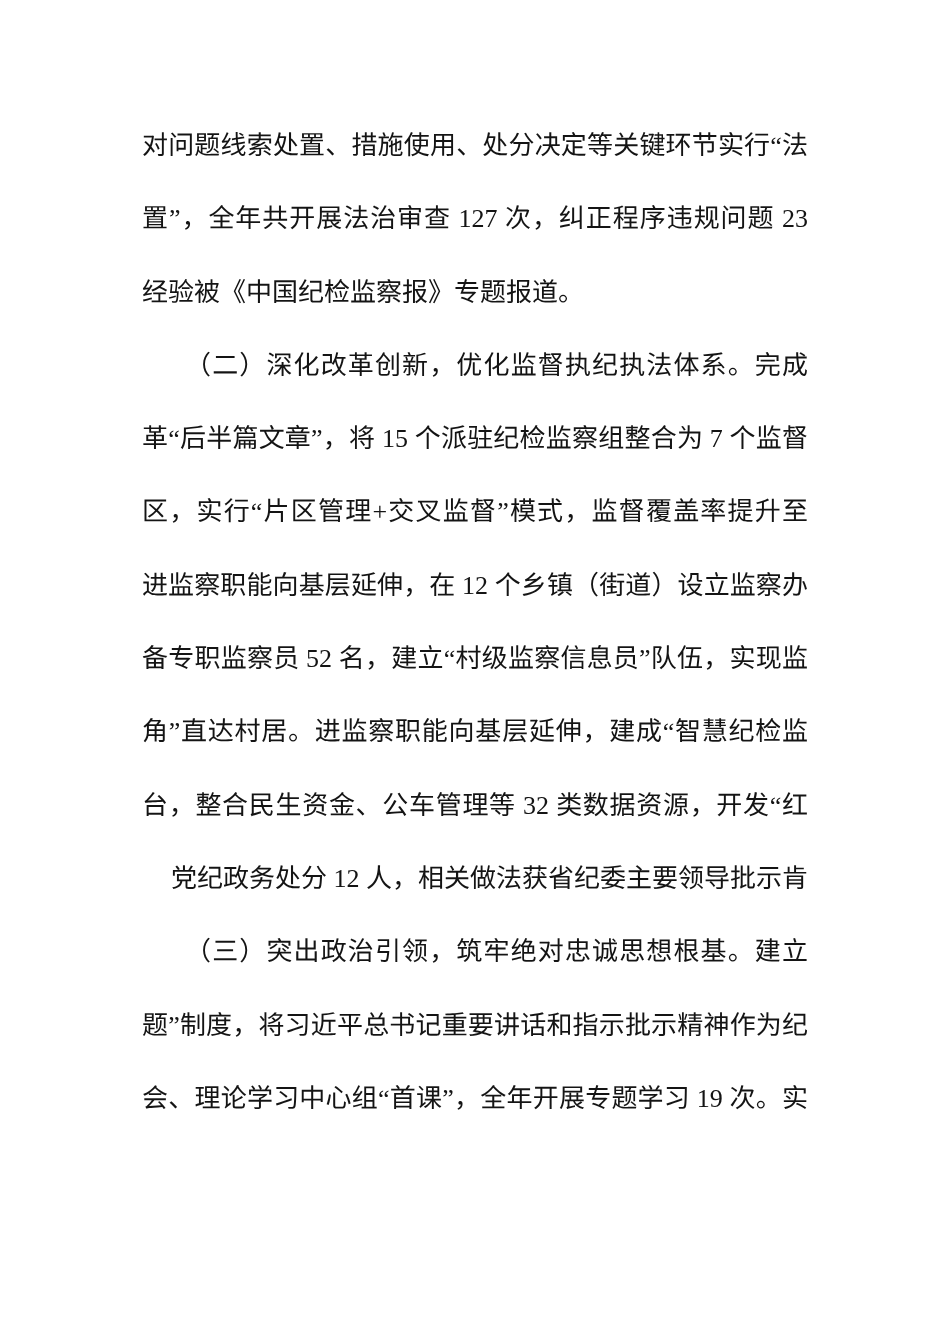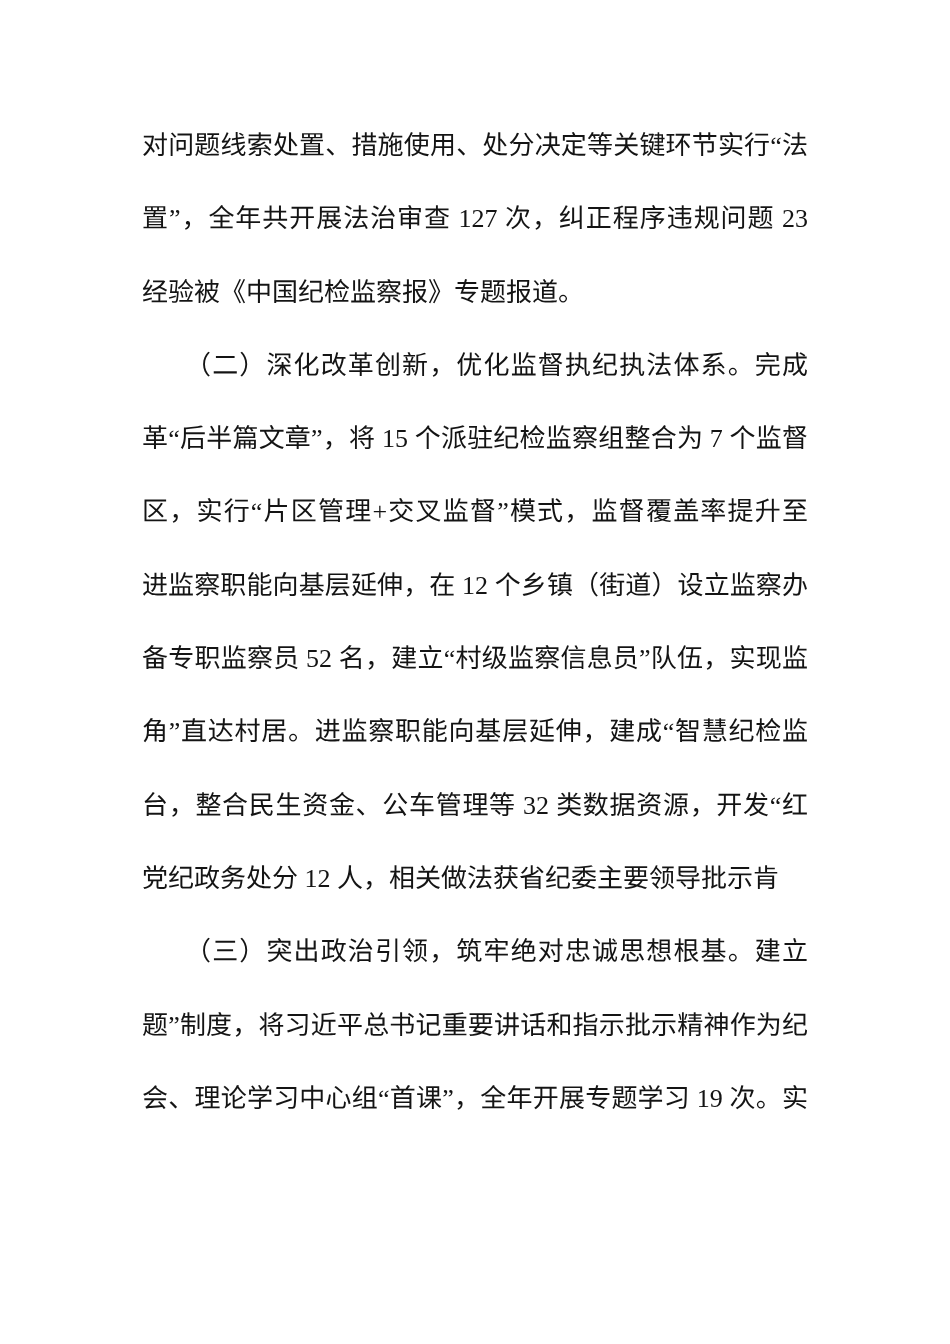--- a/index.html
+++ b/index.html
@@ -26,21 +26,21 @@
     height: 73.3px;
     line-height: 73.3px;
     font-size: 26px;
     letter-spacing: 0;
     white-space: normal;
     text-align: justify;
     text-align-last: justify;
     overflow: hidden;
   }
   .doc-line.para-end {
-    text-align: left;
+    text-align: right;
     text-align-last: left;
   }
   .doc-line.indent {
     text-indent: 43px;
     font-family: Liberation Serif, serif;
   }
 </style>
 </head>
 <body>
 

